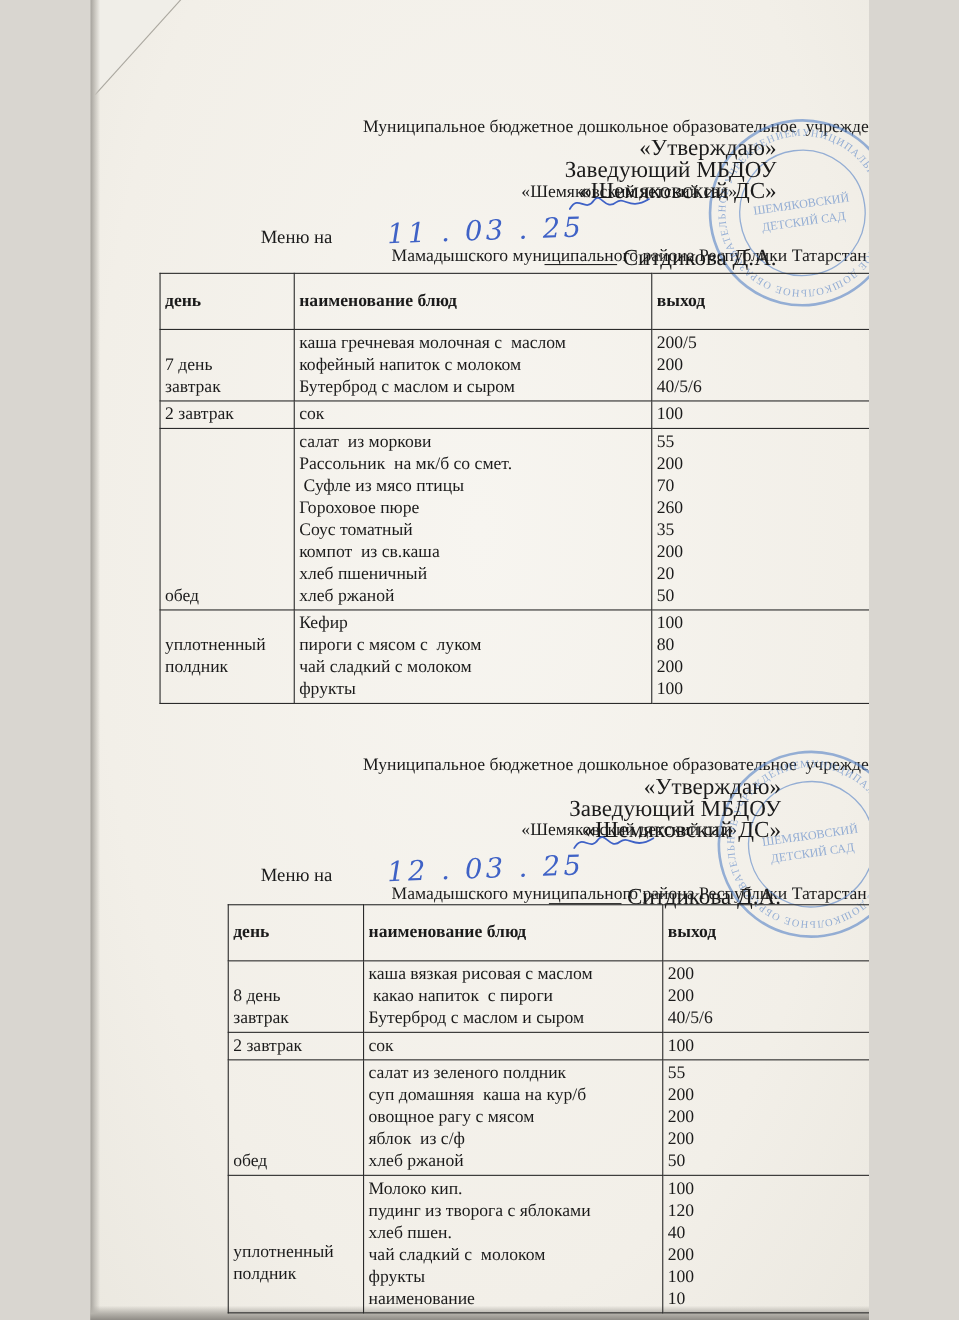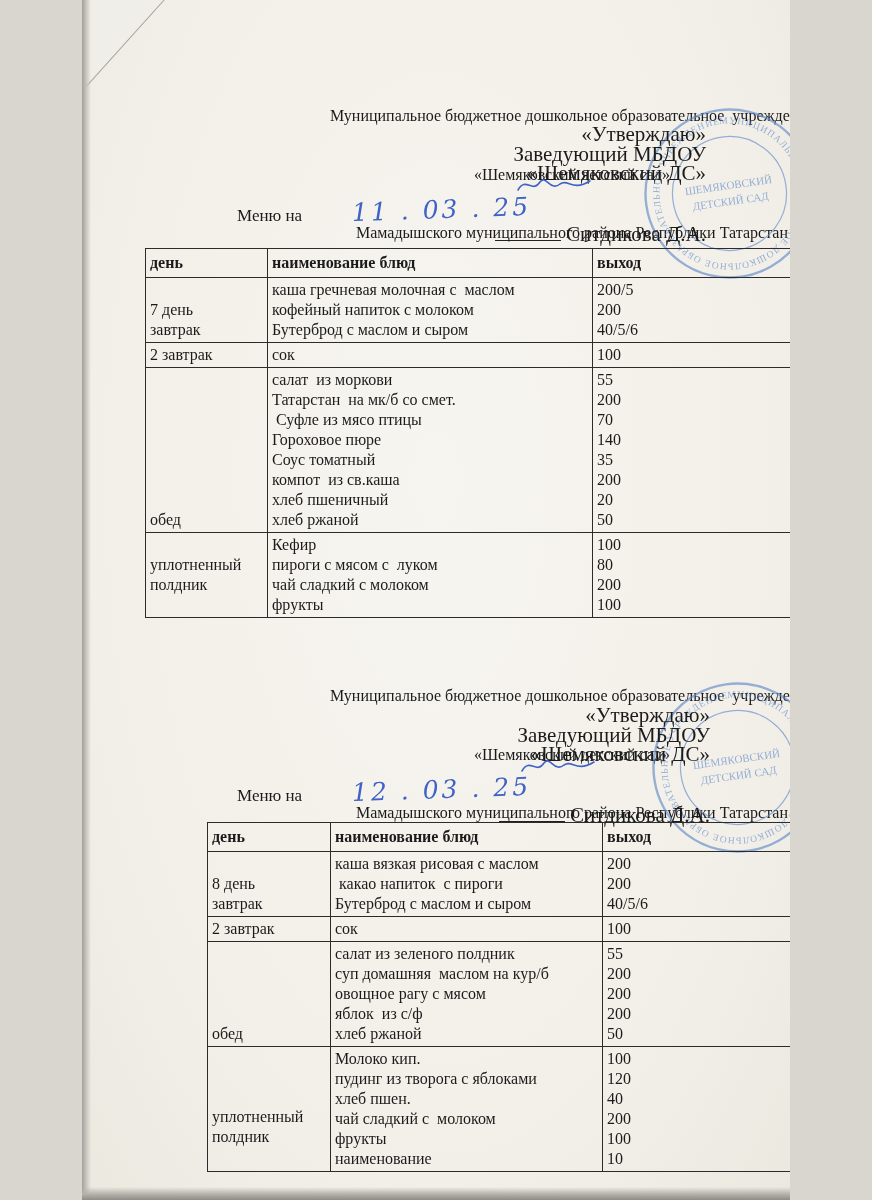--- a/index.html
+++ b/index.html
@@ -39,21 +39,21 @@
   .menu-label{vertical-align:baseline;}
   .menu-date{display:inline-block;margin-left:46px;font-size:25px;line-height:25px;
     color:#3f62c6;font-style:italic;letter-spacing:3px;white-space:pre-wrap;
     font-family:"DejaVu Serif",serif;transform:translateY(-3px) rotate(-2deg);}
 
   .stamp{position:absolute;opacity:0.62;transform:rotate(-8deg);}
 
   table.menu{position:absolute;border-collapse:collapse;table-layout:fixed;width:672px;}
   table.menu th,table.menu td{border:1.4px solid #2b2b2b;padding:2px 4px;
     font-size:16px;vertical-align:top;text-align:left;}
-  table.menu th{font-weight:bold;padding:5px 4px;}
+  table.menu th{font-weight:bold;padding:16px 4px;}
   .line{line-height:20px;white-space:pre-wrap;}
   .va-bottom{vertical-align:bottom !important;font-family:Liberation Serif, serif;}
   .va-middle{vertical-align:middle !important;}
   .pb-line{padding-bottom:24px !important;}
 </style>
 </head>
 <body>
 
 <div class="page">
 
@@ -138,33 +138,33 @@
         <td>
           <div class="line">100</div>
         </td>
       </tr>
       <tr>
         <td class="va-bottom">
           <div class="line">обед</div>
         </td>
         <td>
           <div class="line">салат  из моркови</div>
-          <div class="line">Татарстан  на мк/б со смет.</div>
+          <div class="line">Рассольник  на мк/б со смет.</div>
           <div class="line"> Суфле из мясо птицы</div>
           <div class="line">Гороховое пюре</div>
           <div class="line">Соус томатный</div>
           <div class="line">компот  из св.каша</div>
           <div class="line">хлеб пшеничный</div>
           <div class="line">хлеб ржаной</div>
         </td>
         <td>
           <div class="line">55</div>
           <div class="line">200</div>
           <div class="line">70</div>
-          <div class="line">140</div>
+          <div class="line">260</div>
           <div class="line">35</div>
           <div class="line">200</div>
           <div class="line">20</div>
           <div class="line">50</div>
         </td>
       </tr>
       <tr>
         <td class="va-middle">
           <div class="line">уплотненный</div>
           <div class="line">полдник</div>
@@ -262,21 +262,21 @@
         <td>
           <div class="line">100</div>
         </td>
       </tr>
       <tr>
         <td class="va-bottom">
           <div class="line">обед</div>
         </td>
         <td>
           <div class="line">салат из зеленого полдник</div>
-          <div class="line">суп домашняя  маслом на кур/б</div>
+          <div class="line">суп домашняя  каша на кур/б</div>
           <div class="line">овощное рагу с мясом</div>
           <div class="line">яблок  из с/ф</div>
           <div class="line">хлеб ржаной</div>
         </td>
         <td>
           <div class="line">55</div>
           <div class="line">200</div>
           <div class="line">200</div>
           <div class="line">200</div>
           <div class="line">50</div>

